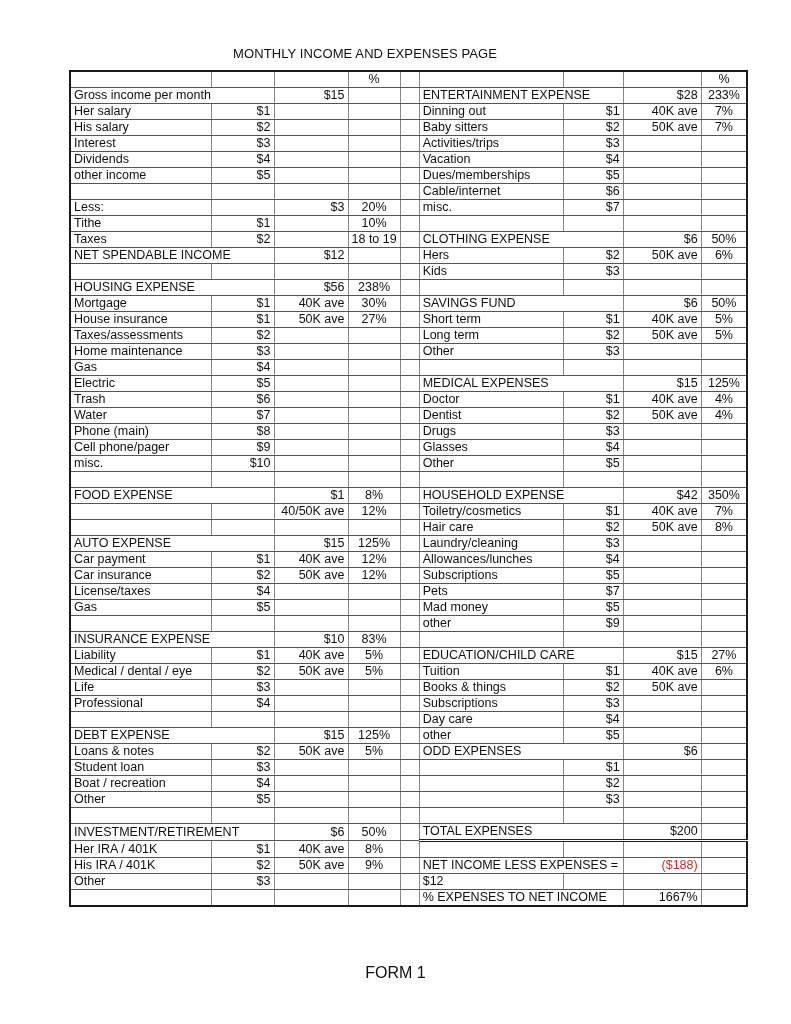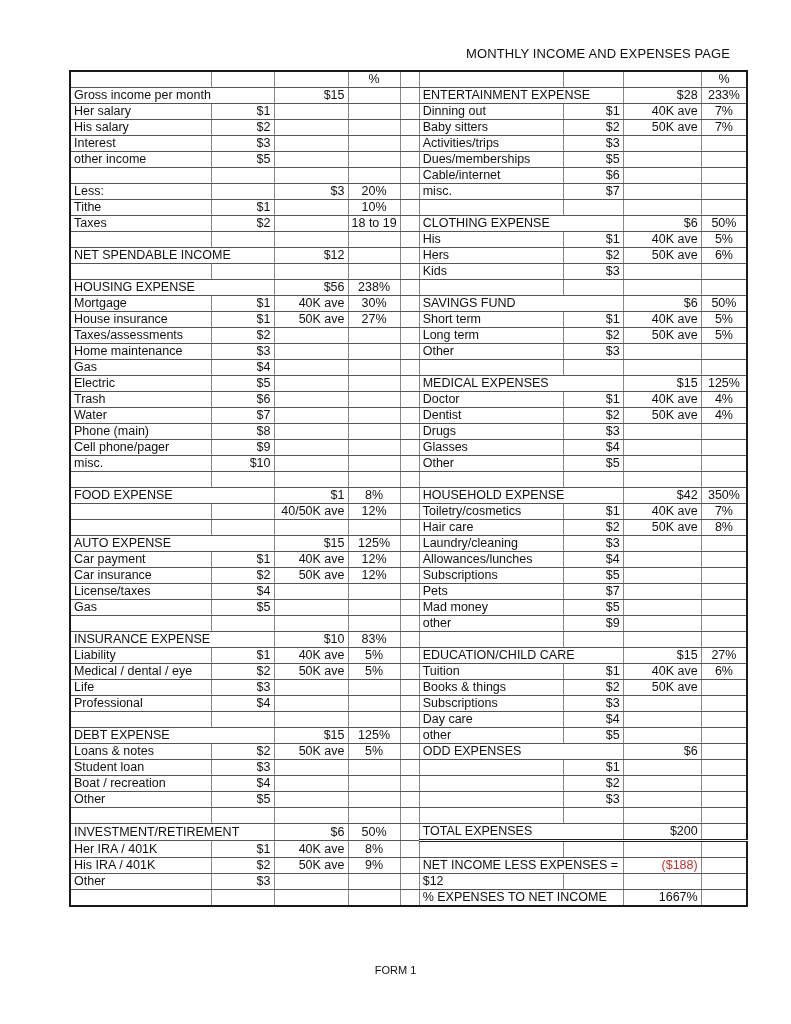--- a/index.html
+++ b/index.html
@@ -1,21 +1,21 @@
 <!DOCTYPE html>
 <html><head>
 <meta charset="utf-8">
 <style>
   html, body { margin: 0; padding: 0; background: #ffffff; }
   body { width: 791px; height: 1024px; position: relative; overflow: hidden;
          font-family: "Liberation Sans", sans-serif; color: #111; }
-  .title { position: absolute; top: 46px; left: 0; width: 730px; text-align: right;
+  .title { position: absolute; top: 46px; left: 0; width: 730px; text-align: center;
            font-size: 13px; letter-spacing: 0.1px; }
   .footer { position: absolute; top: 964px; left: 0; width: 791px; text-align: center;
-            font-size: 11px; }
+            font-size: 16px; }
   table.sheet { position: absolute; left: 69px; top: 70px; border-collapse: collapse;
                 table-layout: fixed; border: 2px solid #1a1a1a; }
   table.sheet td { height: 15px; padding: 0 3px; font-size: 12.5px; line-height: 15px;
                    border-top: 1px solid #555; border-bottom: 1px solid #555;
                    border-left: 1px solid #888; border-right: 1px solid #888;
                    white-space: nowrap; overflow: hidden; vertical-align: middle; }
   td.num { text-align: right; }
   td.ctr { text-align: center; }
   td.lbl { text-align: left; padding-left: 2px; }
   td.spacer { padding: 0; }
@@ -87,20 +87,31 @@
         <td class="num">$3</td>
         <td class="num"></td>
         <td class="ctr"></td>
         <td class="spacer"></td>
         <td class="lbl r">Activities/trips</td>
         <td class="num r">$3</td>
         <td class="num r"></td>
         <td class="ctr r"></td>
       </tr>
       <tr>
+        <td class="lbl">Dividends</td>
+        <td class="num">$4</td>
+        <td class="num"></td>
+        <td class="ctr"></td>
+        <td class="spacer"></td>
+        <td class="lbl r">Vacation</td>
+        <td class="num r">$4</td>
+        <td class="num r"></td>
+        <td class="ctr r"></td>
+      </tr>
+      <tr>
         <td class="lbl">other income</td>
         <td class="num">$5</td>
         <td class="num"></td>
         <td class="ctr"></td>
         <td class="spacer"></td>
         <td class="lbl r">Dues/memberships</td>
         <td class="num r">$5</td>
         <td class="num r"></td>
         <td class="ctr r"></td>
       </tr>
@@ -139,31 +150,20 @@
       </tr>
       <tr>
         <td class="lbl">Taxes</td>
         <td class="num">$2</td>
         <td class="num"></td>
         <td class="ctr">18 to 19</td>
         <td class="spacer"></td>
         <td class="lbl r" colspan="2">CLOTHING EXPENSE</td>
         <td class="num r">$6</td>
         <td class="ctr r">50%</td>
-      </tr>
-      <tr>
-        <td class="lbl"></td>
-        <td class="num"></td>
-        <td class="num"></td>
-        <td class="ctr"></td>
-        <td class="spacer"></td>
-        <td class="lbl r">His</td>
-        <td class="num r">$1</td>
-        <td class="num r">40K ave</td>
-        <td class="ctr r">5%</td>
       </tr>
       <tr>
         <td class="lbl" colspan="2">NET SPENDABLE INCOME</td>
         <td class="num">$12</td>
         <td class="ctr"></td>
         <td class="spacer"></td>
         <td class="lbl r">Hers</td>
         <td class="num r">$2</td>
         <td class="num r">50K ave</td>
         <td class="ctr r">6%</td>

